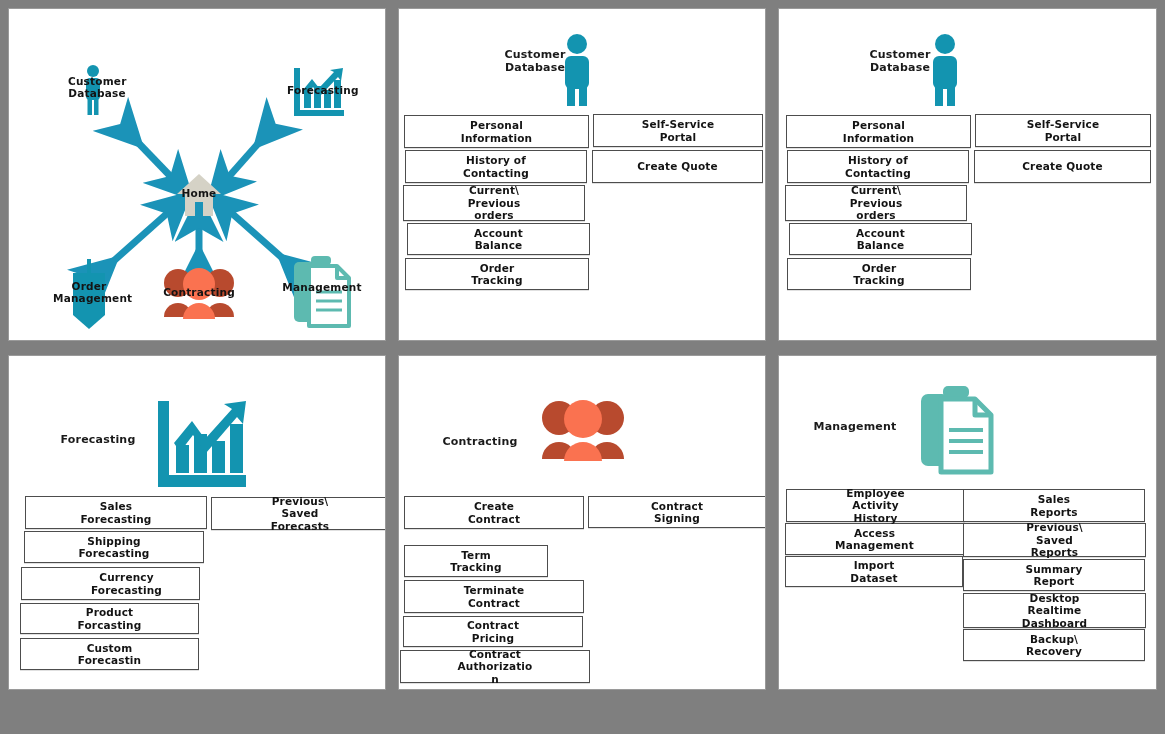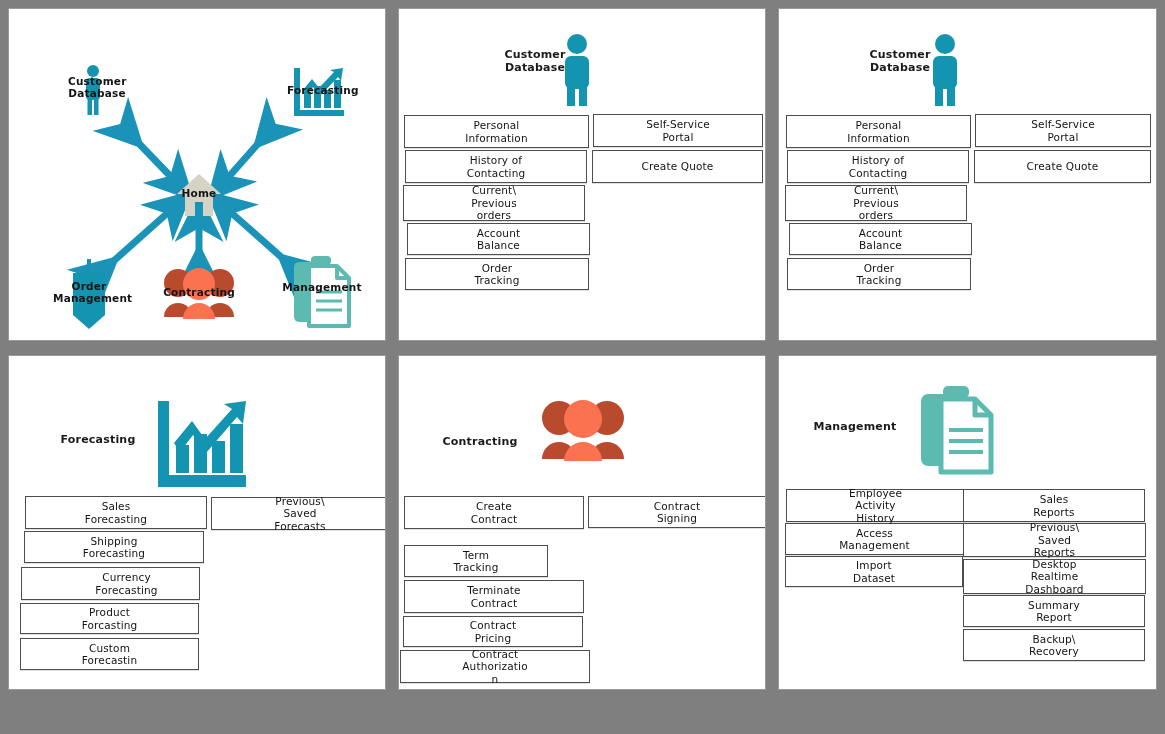--- a/index.html
+++ b/index.html
@@ -62,21 +62,21 @@
     position: absolute;
   }
   .mbox {
     border: 1px solid #4d4d4d;
     background: #ffffff;
     display: flex;
     align-items: center;
     justify-content: center;
     text-align: center;
     font-size: 10.5px;
-    font-weight: normal;
+    font-weight: bold;
     color: #131313;
     line-height: 1.18;
     letter-spacing: .15px;
     box-shadow: 0 1px 0 rgba(0,0,0,.12);
     padding: 2px 4px;
   }
 
   
   .map { position: relative; width: 100%; height: 100%; }
 
@@ -389,25 +389,25 @@
         </div>
     </div>
 
     <div class="box-col" style="left:184px;top:133px;width:186px;">
       <div class="mbox" style="width:182px;height:33px;margin:0 0 1px 0;">
           <span><span>Sales</span><br><span>Reports</span></span>
         </div>
       <div class="mbox" style="width:183px;height:34px;margin:0 0 2px 0;">
           <span><span>Previous\</span><br><span>Saved</span><br><span>Reports</span></span>
         </div>
+      <div class="mbox" style="width:182px;height:32px;margin:0 0 2px 0;">
+          <span><span>Summary</span><br><span>Report</span></span>
+        </div>
       <div class="mbox" style="width:183px;height:35px;margin:0 0 1px 0;">
           <span><span>Desktop</span><br><span>Realtime</span><br><span>Dashboard</span></span>
         </div>
-      <div class="mbox" style="width:182px;height:32px;margin:0 0 2px 0;">
-          <span><span>Summary</span><br><span>Report</span></span>
-        </div>
       <div class="mbox" style="width:182px;height:32px;margin:0 0 0 0;">
           <span><span>Backup\</span><br><span>Recovery</span></span>
         </div>
     </div>
   </div>
 
 </div>
 
 </body></html>

